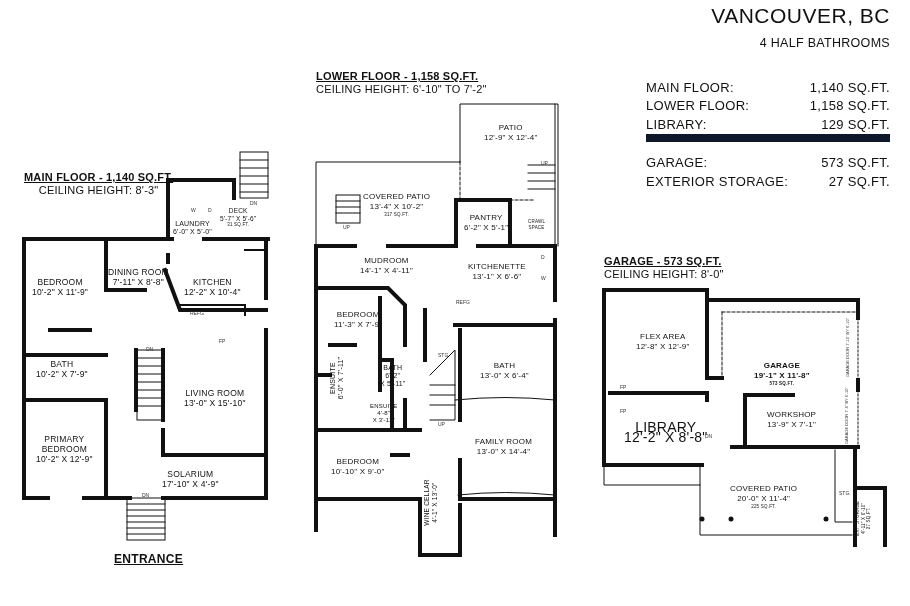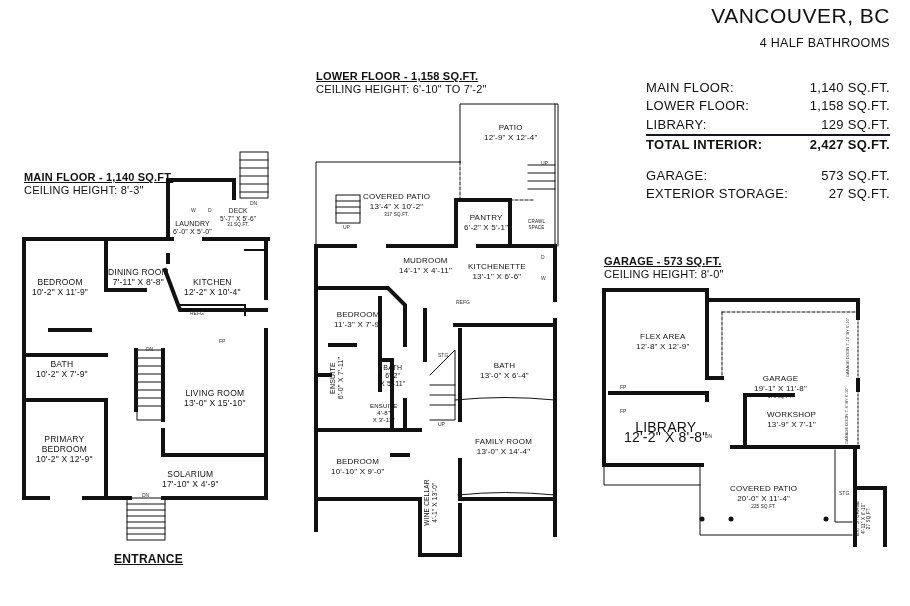--- a/index.html
+++ b/index.html
@@ -3,21 +3,21 @@
 <meta charset="utf-8">
 <style>
   html,body{margin:0;padding:0;background:#fff;}
   body{width:910px;height:606px;position:relative;overflow:hidden;font-family:"Liberation Sans","DejaVu Sans",sans-serif;color:#111;}
   .hdr{position:absolute;text-align:center;right:20px;}
   .city{top:4px;font-size:21px;letter-spacing:0.5px;font-weight:400;}
   .beds{top:36px;font-size:12.5px;line-height:15px;letter-spacing:0.3px;}
   table.area{position:absolute;left:646px;top:78px;width:244px;border-collapse:collapse;font-size:13px;letter-spacing:0.3px;}
   table.area td{padding:0;height:18.5px;}
   table.area td.v{text-align:right;}
-  table.area tr.under td{border-bottom:2px solid #0f172a;}
+  table.area tr.under td{border-bottom:8px solid #0f172a;}
   table.area tr.total td{font-weight:700;}
   table.area tr.gap td{height:12px;}
   .ftitle{position:absolute;font-size:11px;line-height:12.5px;letter-spacing:0.2px;}
   .ftitle .t{font-weight:700;text-decoration:underline;}
   .room{position:absolute;text-align:center;font-size:8.5px;line-height:10px;letter-spacing:0.2px;white-space:nowrap;}
   .room .s{font-size:4.5px;line-height:6px;display:block;}
   .small{position:absolute;font-size:5px;color:#333;white-space:nowrap;}
   .vert{transform:rotate(-90deg);transform-origin:center;}
   .entr{position:absolute;left:114px;top:552px;font-size:12px;font-weight:700;text-decoration:underline;letter-spacing:0.3px;}
   svg{position:absolute;left:0;top:0;}
@@ -37,40 +37,36 @@
     <td class="v">1,140 SQ.FT.</td>
   </tr>
   <tr>
     <td>LOWER FLOOR:</td>
     <td class="v">1,158 SQ.FT.</td>
   </tr>
   <tr class="under">
     <td>LIBRARY:</td>
     <td class="v">129 SQ.FT.</td>
   </tr>
-  <tr class="total">
-    <td>TOTAL INTERIOR:</td>
-    <td class="v">2,427 SQ.FT.</td>
-  </tr>
   <tr class="gap">
         <td></td>
         <td></td>
       </tr>
   <tr>
     <td>GARAGE:</td>
     <td class="v">573 SQ.FT.</td>
   </tr>
   <tr>
     <td>EXTERIOR STORAGE:</td>
     <td class="v">27 SQ.FT.</td>
   </tr>
 </tbody>
   </table>
 
-<div class="ftitle" style="left:24px;top:171px;">
+<div class="ftitle" style="left:24px;top:171px;text-align:center;">
   <div class="t">MAIN FLOOR - 1,140 SQ.FT.</div>
   <div>CEILING HEIGHT: 8'-3"</div>
 </div>
 <div class="ftitle" style="left:316px;top:70px;">
   <div class="t">LOWER FLOOR - 1,158 SQ.FT.</div>
   <div>CEILING HEIGHT: 6'-10" TO 7'-2"</div>
 </div>
 <div class="ftitle" style="left:604px;top:255px;">
   <div class="t">GARAGE - 573 SQ.FT.</div>
   <div>CEILING HEIGHT: 8'-0"</div>
@@ -237,21 +233,21 @@
   <span class="s">317 SQ.FT.</span>
 </div>
 <div class="room" style="left:464px;top:213px;font-size:8px;">
   <div>PANTRY</div>
   <div>6'-2" X 5'-1"</div>
 </div>
 <div class="room" style="left:528px;top:219px;font-size:4.5px;line-height:5.5px;">
   <div>CRAWL</div>
   <div>SPACE</div>
 </div>
-<div class="room" style="left:360px;top:256px;font-size:8px;margin-left:39px;">
+<div class="room" style="left:360px;top:256px;font-size:8px;">
   <div>MUDROOM</div>
   <div>14'-1" X 4'-11"</div>
 </div>
 <div class="room" style="left:468px;top:262px;font-size:8px;">
   <div>KITCHENETTE</div>
   <div>13'-1" X 6'-6"</div>
 </div>
 <div class="room" style="left:334px;top:310px;font-size:8px;">
   <div>BEDROOM</div>
   <div>11'-3" X 7'-9"</div>
@@ -291,21 +287,21 @@
 <div class="small" style="left:438px;top:421px;">UP</div>
 <div class="small" style="left:438px;top:352px;">STG.</div>
 <div class="small" style="left:456px;top:299px;">REFG</div>
 <div class="small" style="left:541px;top:254px;">D</div>
 <div class="small" style="left:541px;top:275px;">W</div>
 
 <div class="room" style="left:636px;top:332px;font-size:8px;">
   <div>FLEX AREA</div>
   <div>12'-8" X 12'-9"</div>
 </div>
-<div class="room" style="left:754px;top:374px;font-size:8px;">
+<div class="room" style="left:754px;top:361px;font-size:8px;font-weight:bold;">
   <div>GARAGE</div>
   <div>19'-1" X 11'-8"</div>
   <span class="s">573 SQ.FT.</span>
 </div>
 <div class="room" style="left:624px;top:422px;font-size:14px;">
   <div>LIBRARY</div>
   <div>12'-2" X 8'-8"</div>
 </div>
 <div class="room" style="left:767px;top:410px;font-size:8px;">
   <div>WORKSHOP</div>

